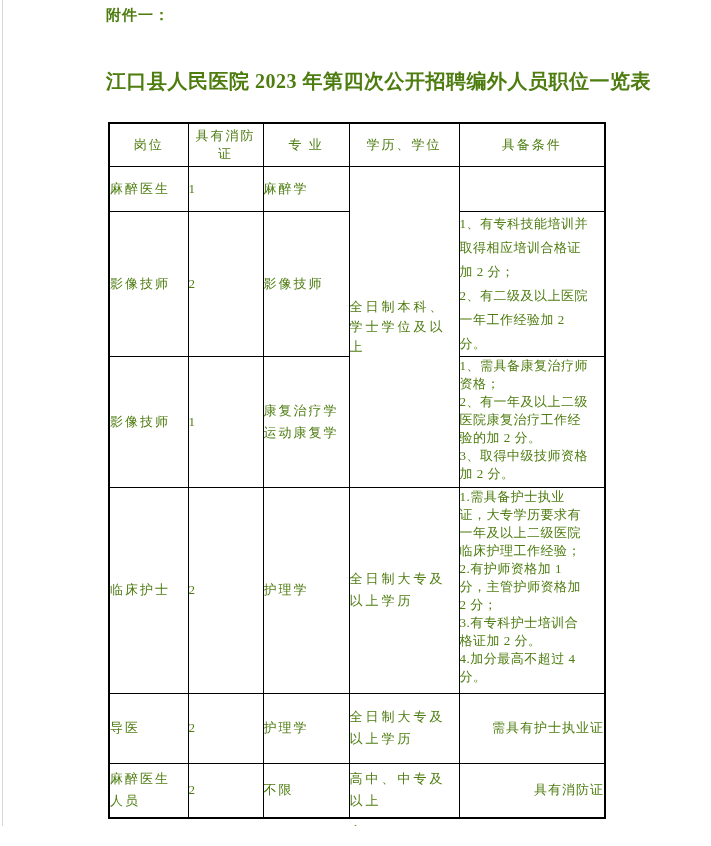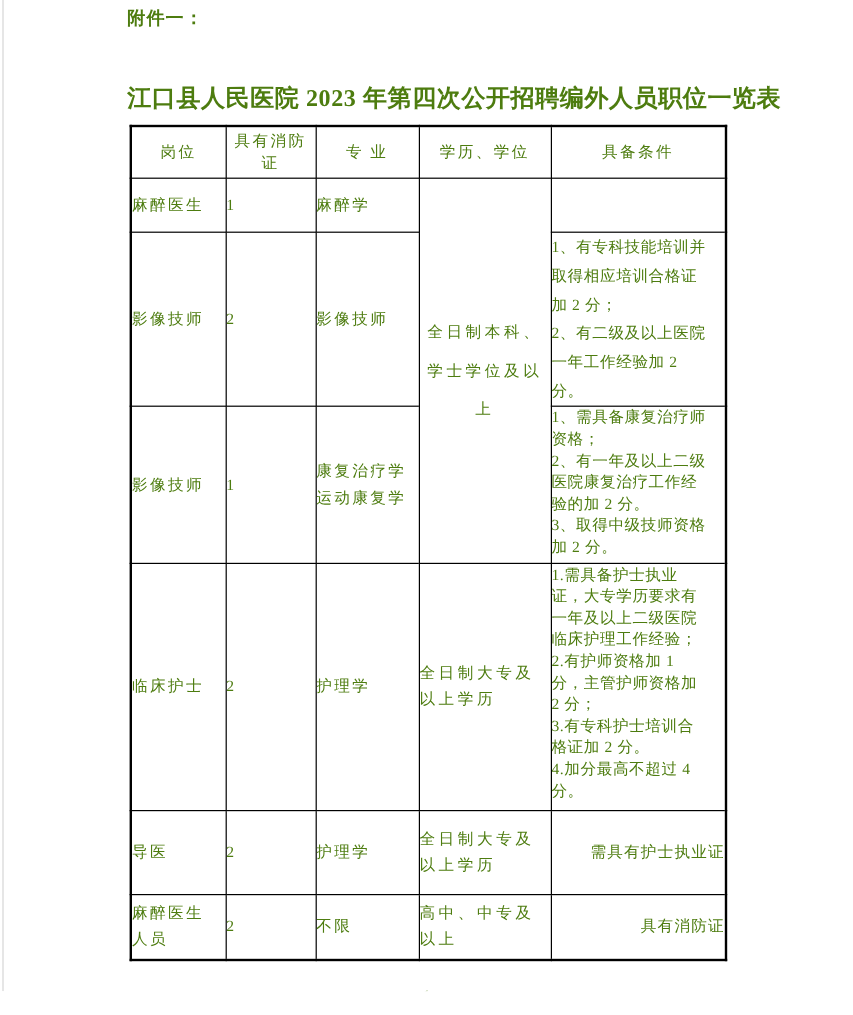--- a/index.html
+++ b/index.html
@@ -19,21 +19,21 @@
     position:absolute;left:106px;top:6px;
     font-size:15px;font-weight:bold;letter-spacing:1px;
   }
   .doc-title{
     position:absolute;left:106px;top:44px;
     font-size:20px;font-weight:bold;letter-spacing:0.5px;
     white-space:nowrap;
     margin-top:24px;
   }
   table.jobs{
-    position:absolute;left:108px;top:104px;
+    position:absolute;left:108px;top:122px;
     width:496px;
     border-collapse:collapse;table-layout:fixed;
     font-size:13px;line-height:18px;
     border:2px solid #000;
   }
   table.jobs th,table.jobs td{
     border:1px solid #000;
     padding:0;
     overflow:hidden;
   }
@@ -50,21 +50,21 @@
   tr.r6{height:55px;}
   td.center{
     vertical-align:middle;
     letter-spacing:2px;white-space:pre-line;line-height:22px;
   }
   td.edu{
     text-align:left;vertical-align:middle;
     padding:2px 3px 2px 4px;
     letter-spacing:3px;white-space:pre-line;line-height:22px;
   }
-  td.edu-merged{line-height:32px;text-align:center;}
+  td.edu-merged{line-height:20px;}
   td.req{
     text-align:left;vertical-align:top;
     padding:3px 3px 0 5px;
     white-space:pre-line;line-height:18px;letter-spacing:0.5px;margin-top:36px;
   }
   td.req-lh24{line-height:24px;padding-top:1px;}
   td.req-mid{
     text-align:right;vertical-align:middle;
     padding:0 3px 0 5px;
     white-space:pre-line;letter-spacing:1px;

